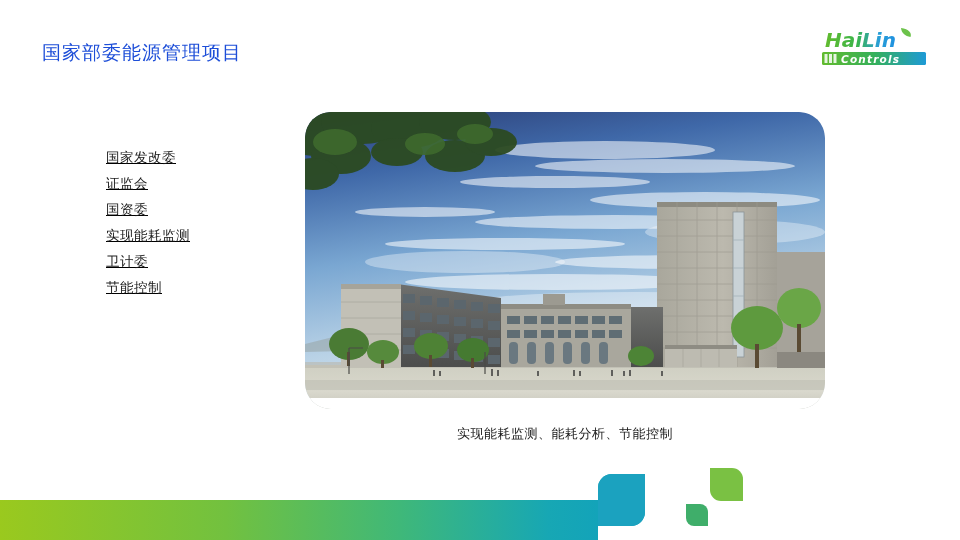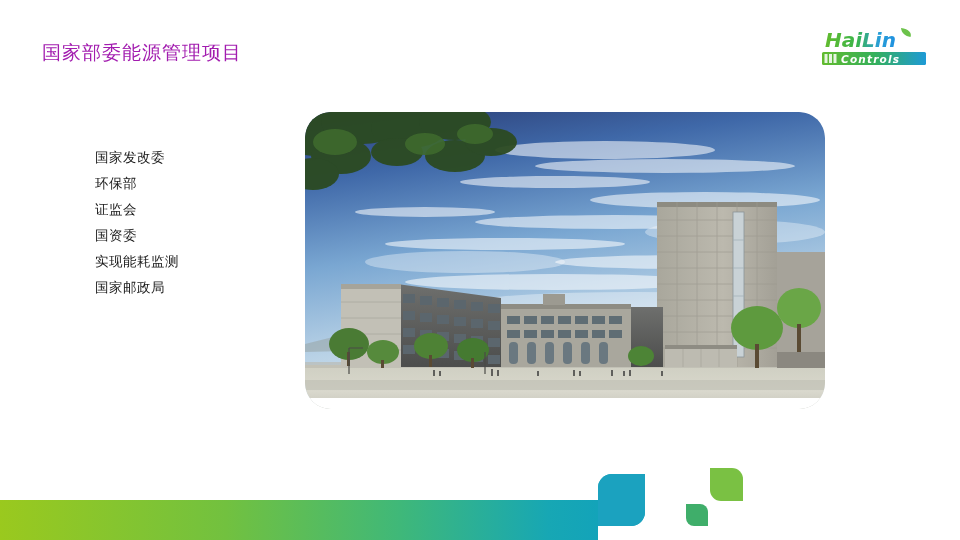--- a/index.html
+++ b/index.html
@@ -16,41 +16,42 @@
     font-family: "DejaVu Sans", "Liberation Sans", sans-serif;
   }
 
   
   .slide-title {
     position: absolute;
     left: 42px;
     top: 40px;
     font-size: 19px;
     letter-spacing: 1px;
-    color: #a21caf;
+    color: #1d4ed8;
     font-family: "DejaVu Sans", "Liberation Sans", sans-serif;
     white-space: nowrap;
   }
 
   
   .logo {
     position: absolute;
     right: 29px;
     top: 26px;
     width: 112px;
     height: 46px;
   }
   .logo svg { display: block; }
 
   
   .dept-list {
     position: absolute;
-    left: 95px;
+    left: 106px;
     top: 144px;
     width: 200px;
+    text-decoration: underline;
   }
   .dept-item {
     font-size: 13.5px;
     color: #1a1a1a;
     line-height: 26px;
     white-space: nowrap;
     letter-spacing: 0.5px;
   }
 
   
@@ -126,25 +127,25 @@
         <rect x="5.5" y="28" width="3" height="9" fill="#ffffff" opacity="0.85"></rect>
         <rect x="10" y="28" width="3" height="9" fill="#ffffff" opacity="0.85"></rect>
         <rect x="14.5" y="28" width="3" height="9" fill="#ffffff" opacity="0.85"></rect>
         <text x="22" y="36.5" font-family="DejaVu Sans, Liberation Sans, sans-serif" font-size="10.5" font-weight="bold" font-style="italic" fill="#ffffff" letter-spacing="1.2">Controls</text>
       </g>
     </svg>
   </div>
 
   <div class="dept-list">
     <div class="dept-item">国家发改委</div>
-    <div class="dept-item">环保部</div>
     <div class="dept-item">证监会</div>
     <div class="dept-item">国资委</div>
     <div class="dept-item">实现能耗监测</div>
-    <div class="dept-item">国家邮政局</div>
+    <div class="dept-item">卫计委</div>
+    <div class="dept-item">节能控制</div>
   </div>
 
   <div class="photo-frame">
     <div class="photo">
       <svg viewBox="0 0 520 297" preserveAspectRatio="none" xmlns="http://www.w3.org/2000/svg">
         <defs>
           <linearGradient id="sky" x1="0" y1="0" x2="0.25" y2="1">
             <stop offset="0%" stop-color="#2b3d74"></stop>
             <stop offset="22%" stop-color="#3f68a8"></stop>
             <stop offset="50%" stop-color="#7aa7d2"></stop>
@@ -356,20 +357,21 @@
           <rect x="324" y="258" width="2" height="6"></rect>
           <rect x="356" y="259" width="2" height="5"></rect>
         </g>
 
         <rect x="0" y="268" width="520" height="10" fill="#b6b5aa" opacity="0.45"></rect>
         <rect x="0" y="286" width="520" height="11" fill="#ffffff"></rect>
       </svg>
     </div>
   </div>
 
+  <div class="photo-caption">实现能耗监测、能耗分析、节能控制</div>
 
   <div class="footer-deco">
     <svg viewBox="0 0 960 80" width="960" height="80" xmlns="http://www.w3.org/2000/svg">
       <defs>
         <linearGradient id="footGrad" x1="0" y1="0" x2="1" y2="0">
           <stop offset="0%" stop-color="#9ac91e"></stop>
           <stop offset="35%" stop-color="#72c13f"></stop>
           <stop offset="62%" stop-color="#3fb879"></stop>
           <stop offset="85%" stop-color="#17a7b4"></stop>
           <stop offset="100%" stop-color="#0fa0be"></stop>

